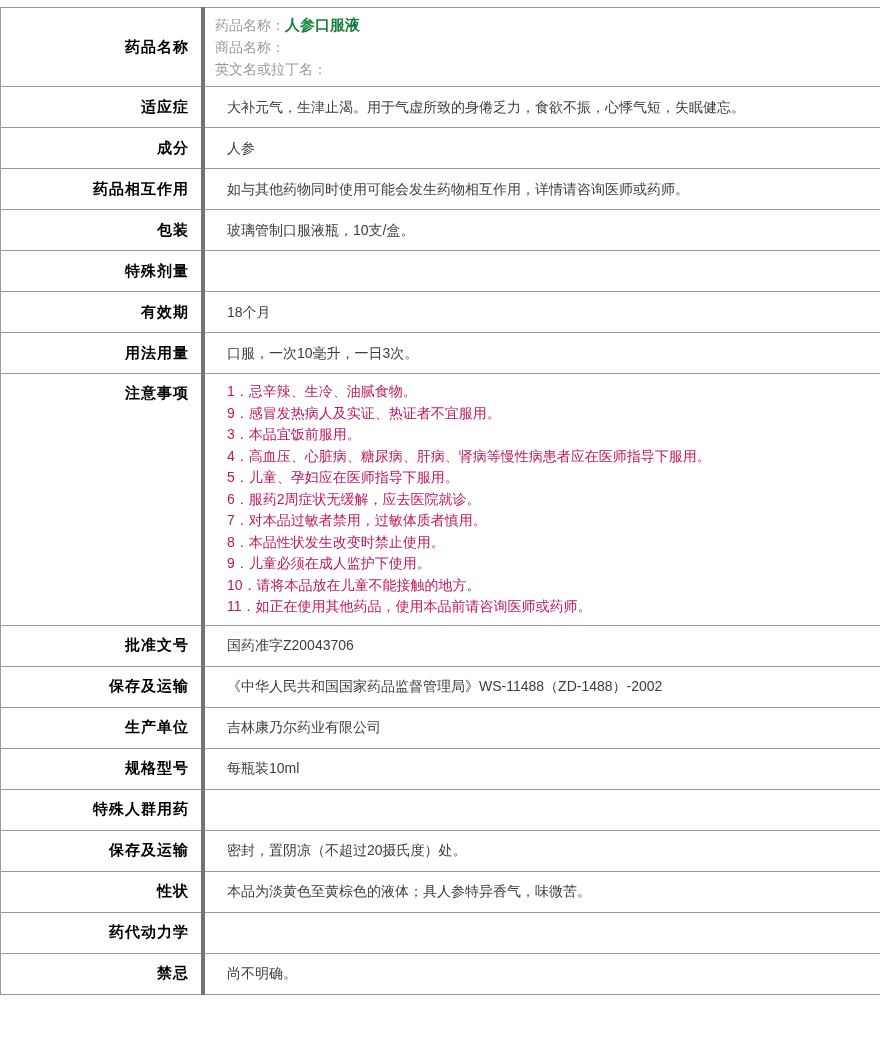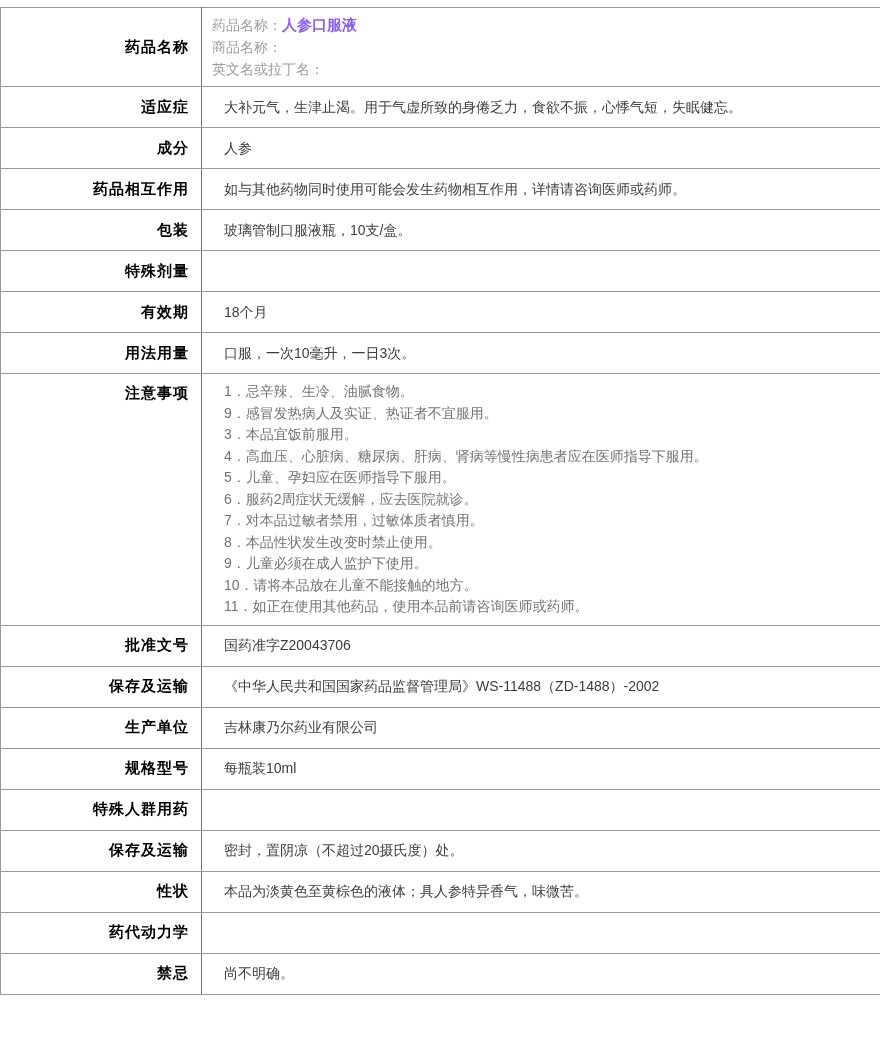--- a/index.html
+++ b/index.html
@@ -24,21 +24,21 @@
   table.drug-table {
     border-top: 1px solid #999999;
     border-left: 1px solid #999999;
   }
   td {
     border-bottom: 1px solid #999999;
     vertical-align: middle;
   }
   td.lbl {
     width: 188px;
-    border-right: 1px solid #737373;
+    border-right: 4px solid #737373;
     text-align: right;
     padding: 4px 12px 4px 0;
     font-size: 15px;
     font-weight: bold;
     color: #000000;
     height: 32px;
     letter-spacing: 1px;
   }
   td.val {
     padding: 4px 27px 4px 22px;
@@ -52,37 +52,37 @@
     padding: 6px 10px 6px 10px;
   }
   .kv-line {
     line-height: 22px;
     font-size: 14px;
   }
   .kv-key {
     color: #9b9b9b;
   }
   .kv-val {
-    color: #8b5cf6;
+    color: #15803d;
     font-weight: bold;
     font-size: 15px;
   }
   
   tr.top-row td.lbl {
     vertical-align: top;
     padding-top: 10px;
   }
   tr.top-row td.val {
     padding-top: 7px;
     padding-bottom: 7px;
   }
   .note-line {
     line-height: 21.5px;
     font-size: 14px;
-    color: #737373;
+    color: #be185d;
   }
 </style>
 </head>
 <body>
 
 <div class="page">
   <table class="drug-table">
     <tbody>
       <tr class="name-row">
         <td class="lbl">药品名称</td>

